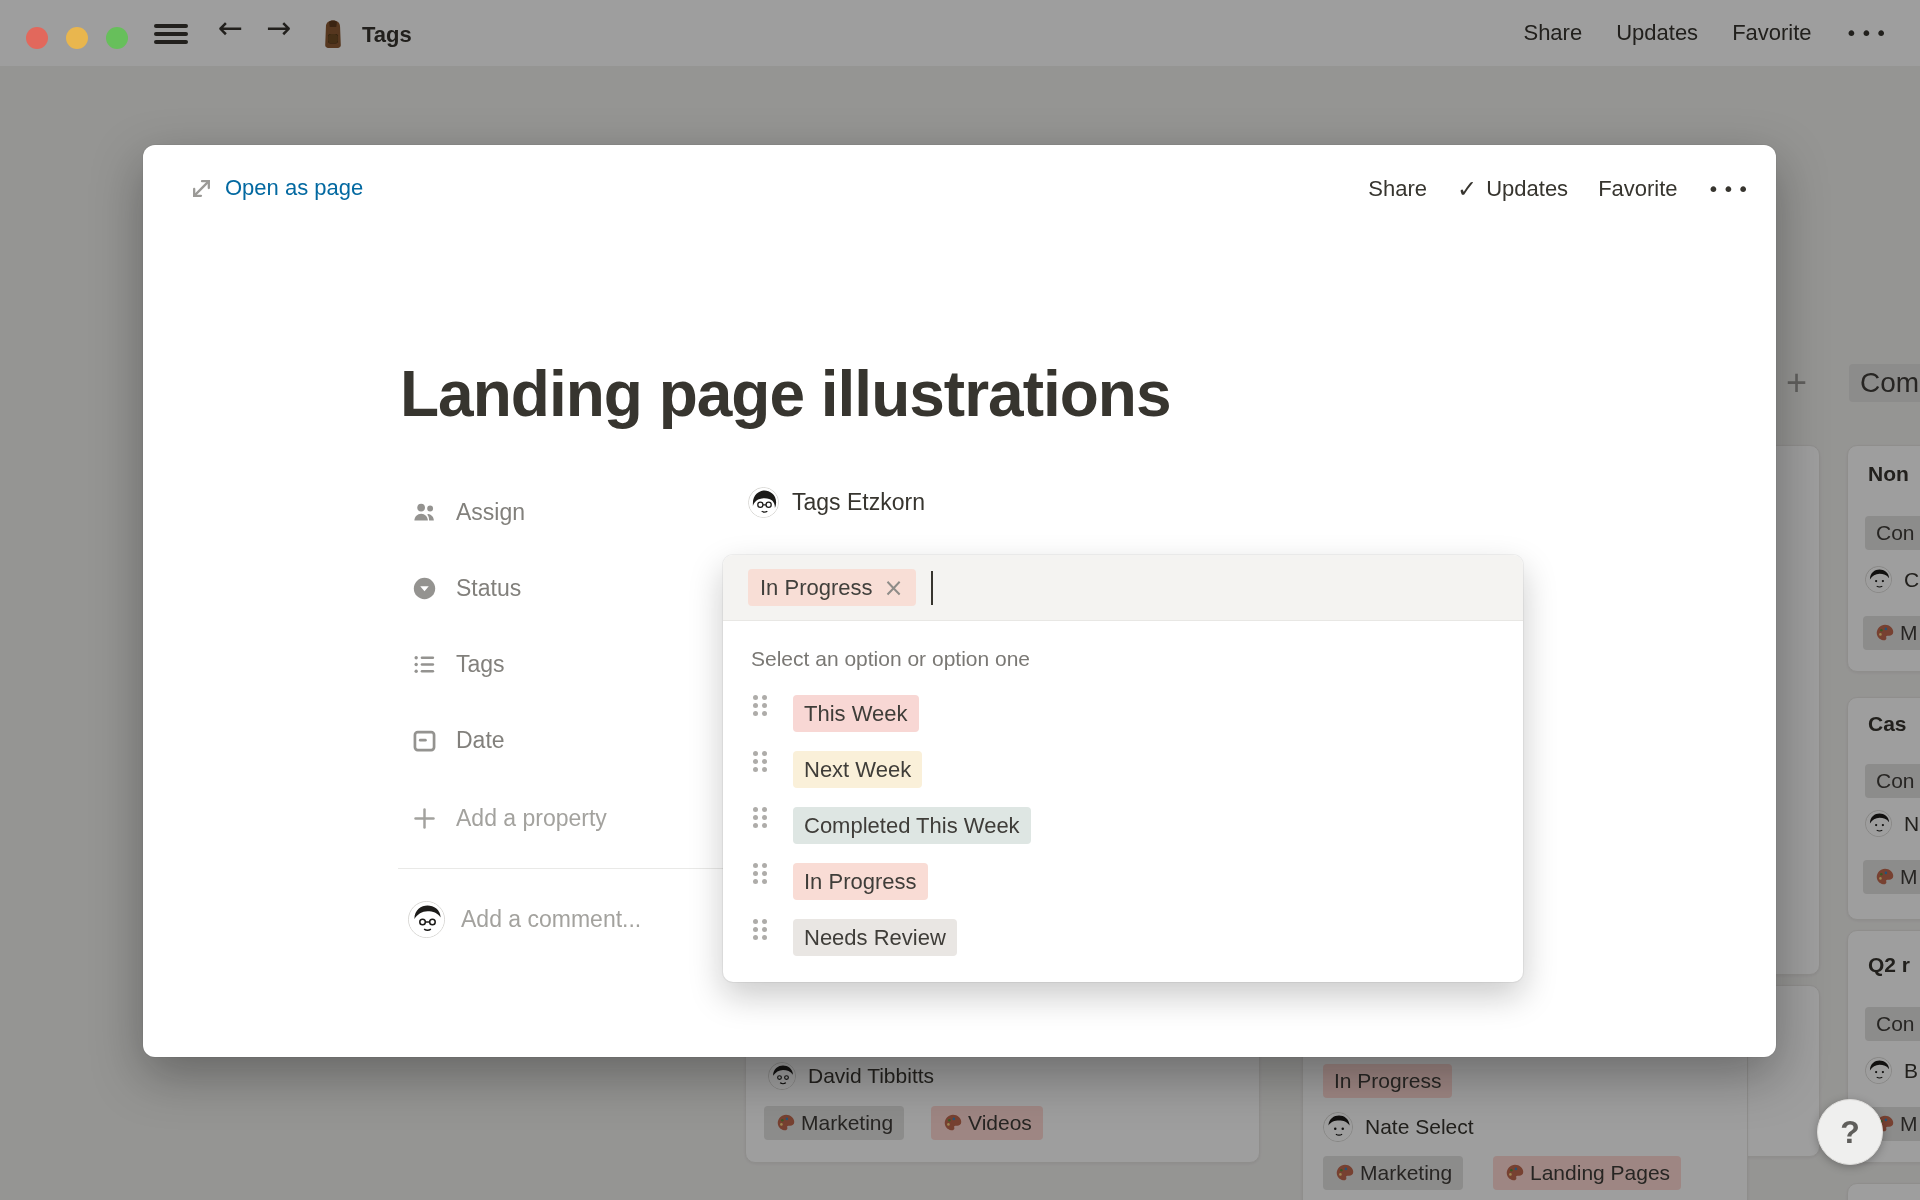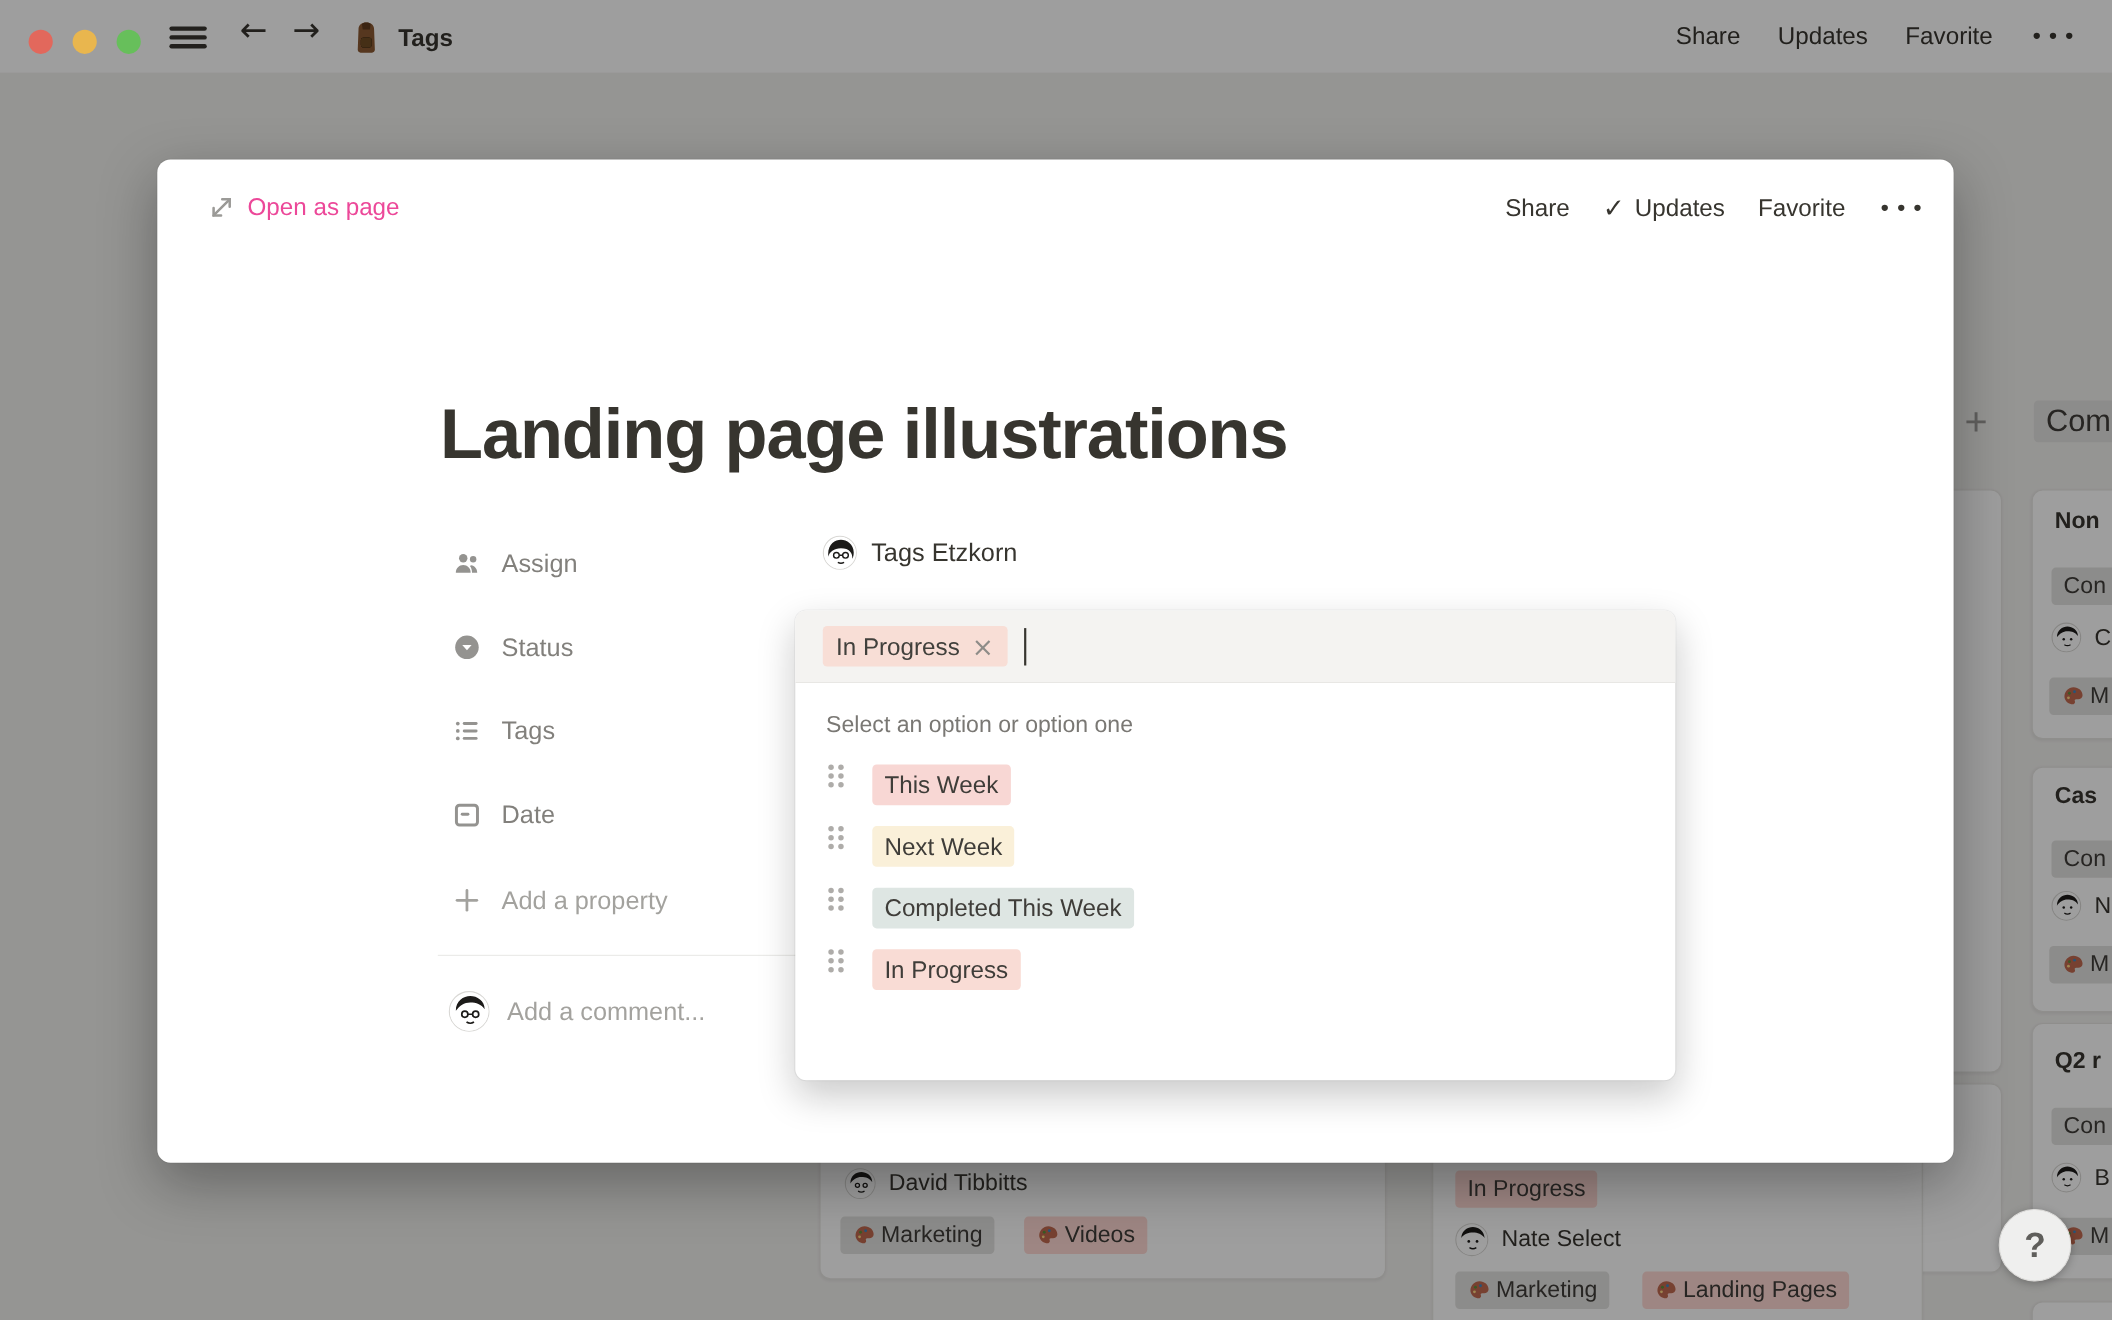--- a/index.html
+++ b/index.html
@@ -34,21 +34,21 @@
   .tlight { position:absolute; top:27px; width:22px; height:22px; border-radius:50%; z-index:50; cursor:pointer; }
 
   
   #help { position:absolute; left:1817px; top:1099px; width:66px; height:66px; border-radius:50%;
           background:#EFEFEE; border:1px solid #DDDCDA; box-shadow:0 2px 8px rgba(0,0,0,.25);
           display:flex; align-items:center; justify-content:center; font-size:32px; font-weight:600; color:#5F5E5B; z-index:15; cursor:pointer; }
 
   
   #modal { position:absolute; left:143px; top:145px; width:1633px; height:912px; background:#FFFFFF;
            border-radius:12px; box-shadow:0 0 0 1px rgba(15,15,15,.04), 0 18px 50px rgba(15,15,15,.35); z-index:20; }
-  .m-open { position:absolute; left:47px; top:30px; display:flex; align-items:center; gap:12px; color:#ec4899; font-size:22px; cursor:pointer; }
+  .m-open { position:absolute; left:47px; top:30px; display:flex; align-items:center; gap:12px; color:#0369a1; font-size:22px; cursor:pointer; }
   .m-actions { position:absolute; right:24px; top:0; height:88px; display:flex; align-items:center; gap:30px; font-size:22px; color:#37352F; }
   .m-actions .item { display:flex; align-items:center; gap:9px; cursor:pointer; }
   .check { font-family:"DejaVu Sans",sans-serif; font-size:24px; color:#37352F; }
   .m-title { position:absolute; left:257px; top:212px; font-size:64px; font-weight:700; letter-spacing:-1px; color:#37352F; }
 
   .prop-row { position:absolute; height:40px; display:flex; align-items:center; cursor:pointer; }
   .prop-icon { position:absolute; left:268px; width:27px; height:27px; }
   .prop-label { position:absolute; left:313px; font-size:23px; color:#82807C; }
   .prop-value { position:absolute; left:605px; display:flex; align-items:center; gap:13px; font-size:23px; color:#37352F; cursor:pointer; }
   .muted { color:#A3A29E; }
@@ -397,15 +397,19 @@
       <span class="tag" style="background: rgb(250, 240, 217);">Next Week</span>
     </div>
     <div class="dd-opt" style="top:252px;">
       <span class="grip"></span>
       <span class="tag" style="background: rgb(222, 230, 227);">Completed This Week</span>
     </div>
     <div class="dd-opt" style="top:308px;">
       <span class="grip"></span>
       <span class="tag" style="background: rgb(249, 220, 213);">In Progress</span>
     </div>
+    <div class="dd-opt" style="top:364px;">
+      <span class="grip"></span>
+      <span class="tag" style="background: rgb(233, 230, 227);">Needs Review</span>
+    </div>
   </div>
 
 </div>
 
 </body></html>

